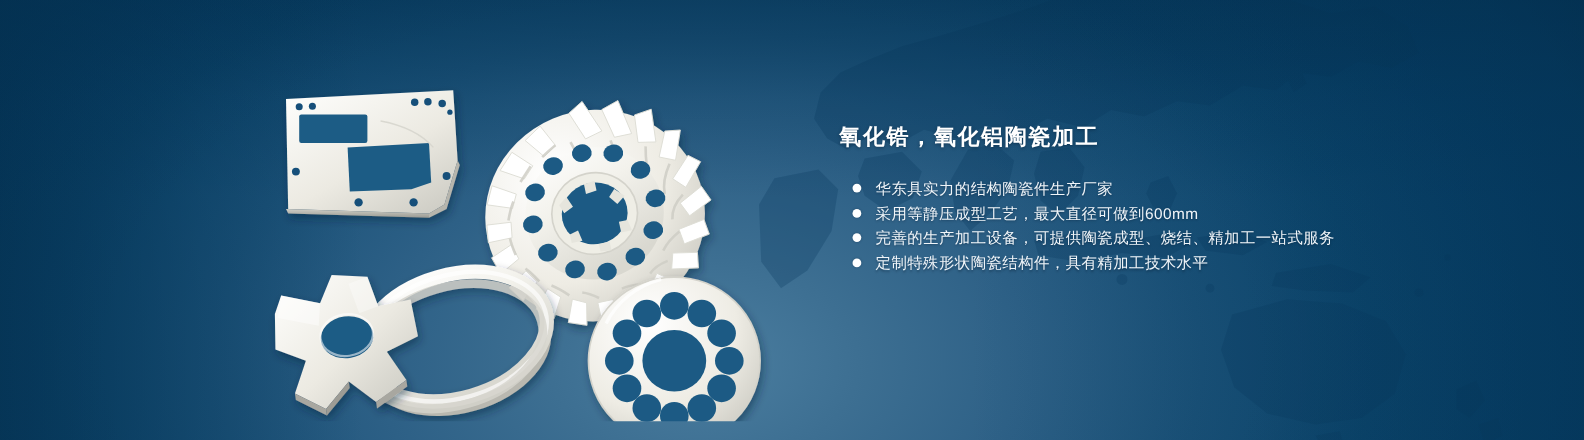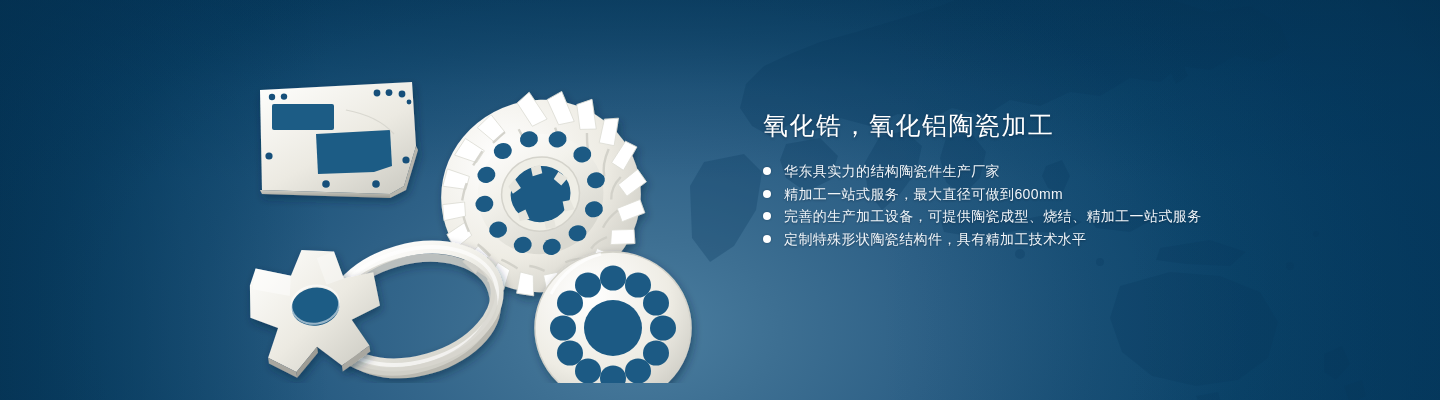--- a/index.html
+++ b/index.html
@@ -56,29 +56,29 @@
     position:absolute;left:228px;top:38px;width:490px;height:345px;
   }
   .product-group svg{display:block;width:100%;height:100%;}
 
   
   .text-panel{
     position:absolute;left:763px;top:104px;width:560px;
   }
   .headline{
     color:#ffffff;
-    font-size:25px;
+    font-size:20px;
     line-height:42px;
     letter-spacing:1.5px;
-    font-weight:400;
+    font-weight:700;
     margin:0 0 14px 0;
     white-space:nowrap;
     text-shadow:0 1px 3px rgba(0,20,40,.45);
   }
-  .bullets{list-style:none;margin:0;padding:0;}
+  .bullets{list-style:none;margin:12px;padding:0;}
   .bullet{
     display:flex;align-items:center;
     height:22.5px;
     white-space:nowrap;
   }
   .dot{
     width:8px;height:8px;border-radius:50%;
     background:#ffffff;
     flex:0 0 8px;
     margin-right:13px;
@@ -339,21 +339,21 @@
 
   <div class="text-panel">
     <h1 class="headline">氧化锆，氧化铝陶瓷加工</h1>
     <ul class="bullets">
       <li class="bullet">
         <span class="dot"></span>
         <span class="btext">华东具实力的结构陶瓷件生产厂家</span>
       </li>
       <li class="bullet">
         <span class="dot"></span>
-        <span class="btext">精加工一站式服务，最大直径可做到600mm</span>
+        <span class="btext">采用等静压成型工艺，最大直径可做到600mm</span>
       </li>
       <li class="bullet">
         <span class="dot"></span>
         <span class="btext">完善的生产加工设备，可提供陶瓷成型、烧结、精加工一站式服务</span>
       </li>
       <li class="bullet">
         <span class="dot"></span>
         <span class="btext">定制特殊形状陶瓷结构件，具有精加工技术水平</span>
       </li>
     </ul>

